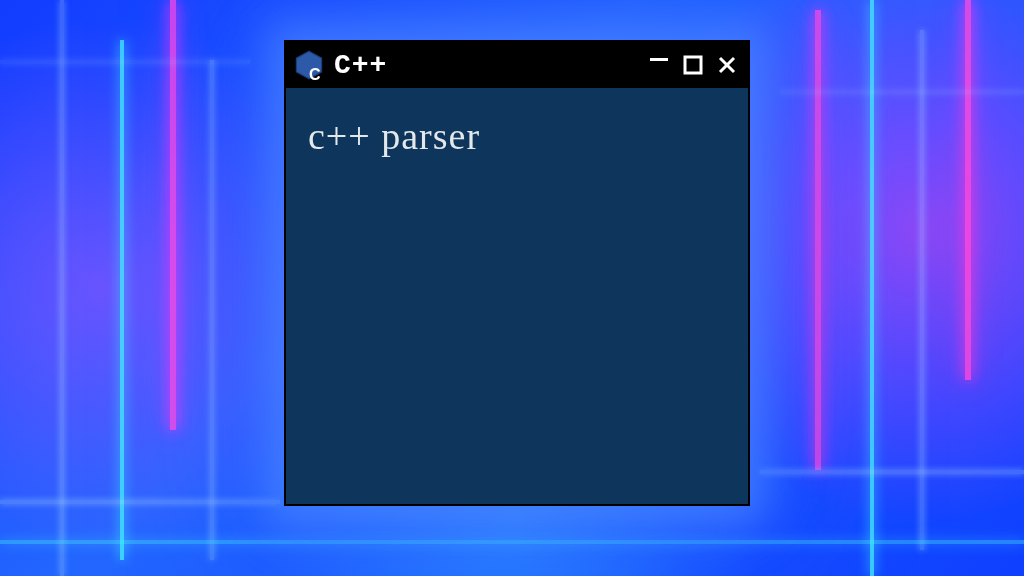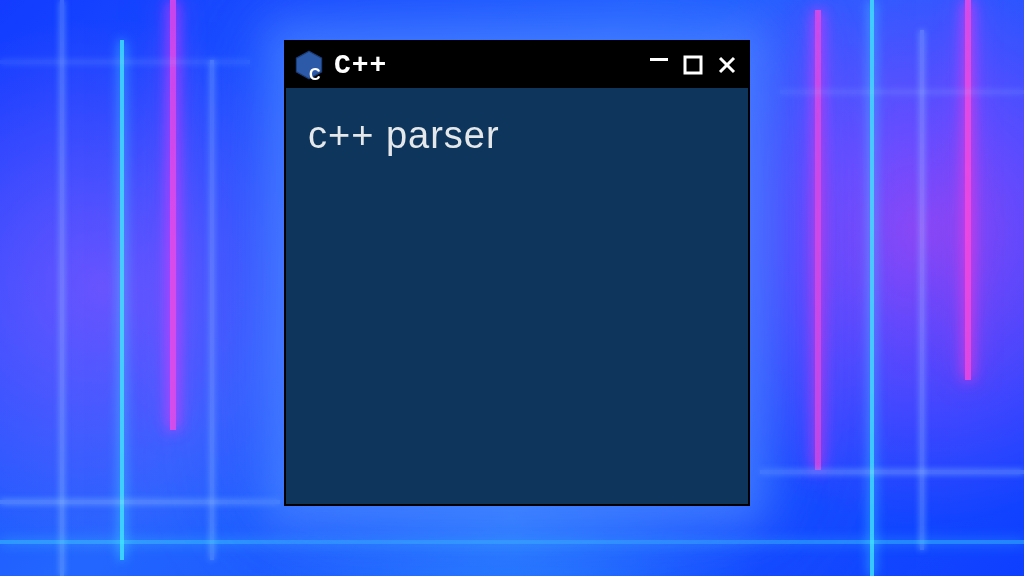--- a/index.html
+++ b/index.html
@@ -41,21 +41,21 @@
       letter-spacing: 1px;
       flex: 1;
     }
     .controls { display: flex; align-items: center; gap: 12px; }
     .ctrl { color: #fff; font-size: 24px; font-weight: 700; line-height: 1; display: inline-flex; align-items: center; justify-content: center; width: 22px; height: 22px; }
     .ctrl.min { transform: translateY(-6px); }
     .ctrl.max svg, .ctrl.close svg { display: block; }
     .body {
       padding: 26px 22px;
       color: #e4e8ea;
-      font-family: Liberation Sans, sans-serif;
+      font-family: Liberation Serif, serif;
       font-size: 38px;
       letter-spacing: 1px;
     }
     .hex {
       width: 30px; height: 30px; flex: 0 0 30px;
       display: inline-flex; align-items: center; justify-content: center;
     }
     .hex svg { width: 30px; height: 30px; }
     .hex-letter {
       position: absolute; color: #fff; font-weight: 800;

